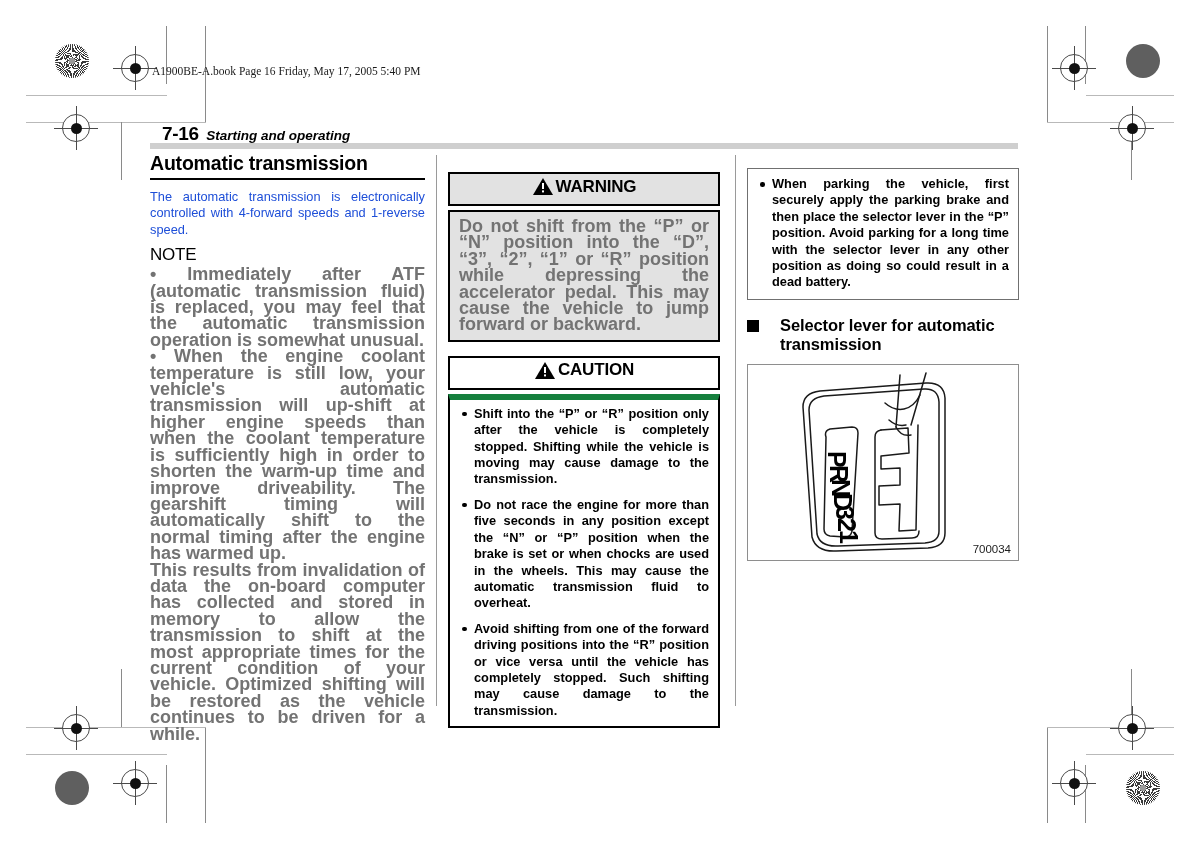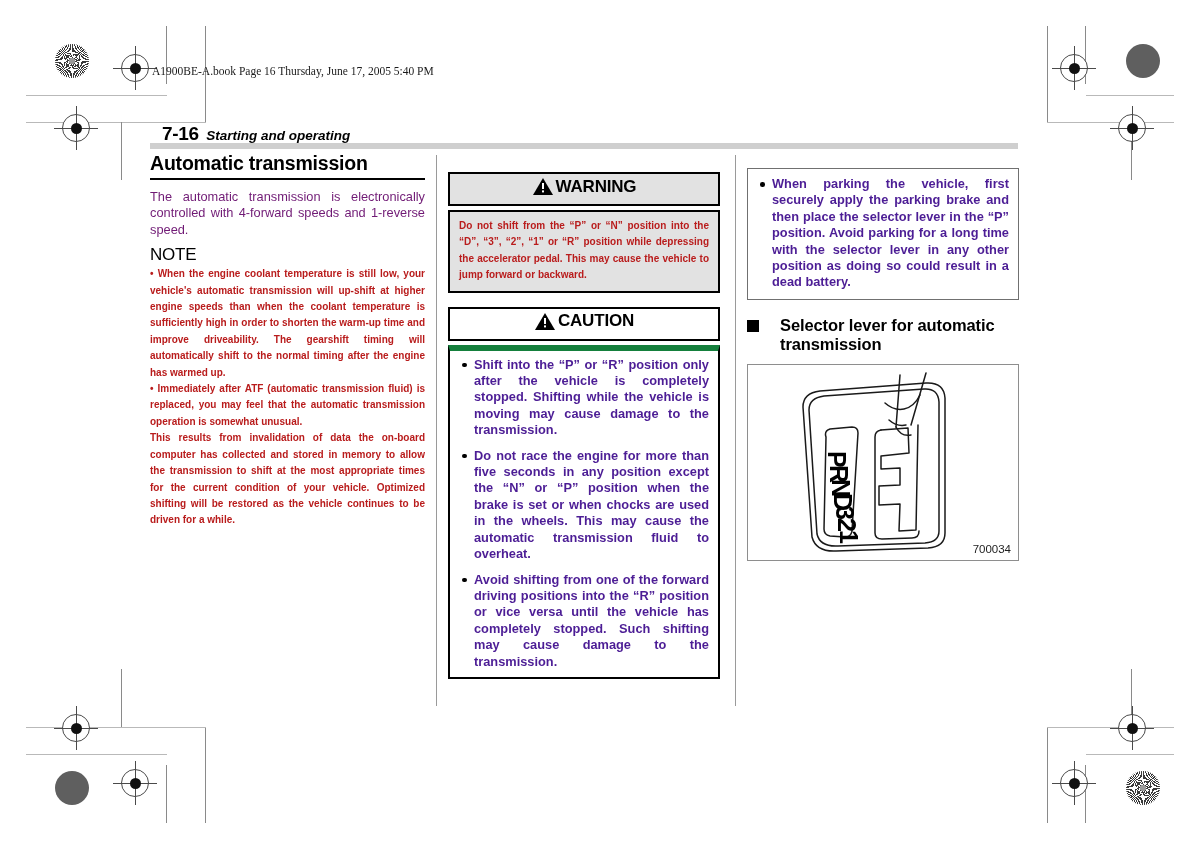--- a/index.html
+++ b/index.html
@@ -124,37 +124,37 @@
     height: 2px;
     background: #000;
     margin-top: 3px;
     margin-bottom: 9px;
   }
 
   p.body-reg {
     margin: 0;
     font-size: 12.8px;
     line-height: 16.4px;
-    color: #701a75;
+    color: #1d4ed8;
     text-align: justify;
     text-justify: inter-word;
   }
   .note-label {
     font-size: 17px;
     color: #000;
     margin-top: 7px;
     margin-bottom: 1px;
     letter-spacing: -0.2px;
   }
   p.body-bold {
     margin: 0;
-    font-size: 10px;
+    font-size: 18px;
     line-height: 16.4px;
     font-weight: bold;
-    color: #b91c1c;
+    color: #737373;
     text-align: justify;
     text-justify: inter-word;
   }
   p.body-bold.last-line-left { text-align-last: left; }
 
   
   .alert-head {
     border: 2px solid #000000;
     background: #e2e2e2;
     text-align: center;
@@ -191,21 +191,21 @@
     margin: 0;
     padding: 0;
     list-style: none;
   }
   ul.bullets > li {
     position: relative;
     padding-left: 15px;
     font-size: 12.8px;
     line-height: 16.4px;
     font-weight: bold;
-    color: #4c1d95;
+    color: #000000;
     text-align: justify;
     text-justify: inter-word;
     margin-bottom: 9px;
   }
   ul.bullets > li:last-child { margin-bottom: 0; }
   ul.bullets > li::before {
     content: "";
     position: absolute;
     left: 3px;
     top: 6px;
@@ -321,41 +321,41 @@
     <div class="crop-line v" style="left:1131px; top:669px; height:58px;"></div>
     <div class="reg-star" style="left:1126px; top:771px;"></div>
     <div class="reg-target" style="left:1060px; top:769px;">
         <span class="reg-dot"></span>
       </div>
     <div class="reg-target" style="left:1118px; top:714px;">
         <span class="reg-dot"></span>
       </div>
   </div>
 
-  <div class="book-line" style="left:152px; top:65px;">A1900BE-A.book  Page 16  Thursday, June 17, 2005  5:40 PM</div>
+  <div class="book-line" style="left:152px; top:65px;">A1900BE-A.book  Page 16  Friday, May 17, 2005  5:40 PM</div>
 
   <div class="page-head" style="left:162px; top:123px;">
     <span class="pnum">7-16</span>
     <span class="sect">Starting and operating</span>
   </div>
   <div class="head-rule" style="left:150px; top:143px; width:868px;"></div>
 
   <div class="col-div" style="left:436px; top:155px; height:551px;"></div>
   <div class="col-div" style="left:735px; top:155px; height:551px;"></div>
 
   <div class="col" style="left:150px; top:152px; width:275px;">
     <h1 class="sec-title">Automatic transmission</h1>
     <div class="title-rule"></div>
 
     <p class="body-reg">The automatic transmission is electronically controlled with 4-forward speeds and 1-reverse speed.</p>
 
     <div class="note-label">NOTE</div>
 
+    <p class="body-bold">• Immediately after ATF (automatic transmission fluid) is replaced, you may feel that the automatic transmission operation is somewhat unusual.</p>
     <p class="body-bold">• When the engine coolant temperature is still low, your vehicle's automatic transmission will up-shift at higher engine speeds than when the coolant temperature is sufficiently high in order to shorten the warm-up time and improve driveability. The gearshift timing will automatically shift to the normal timing after the engine has warmed up.</p>
-    <p class="body-bold">• Immediately after ATF (automatic transmission fluid) is replaced, you may feel that the automatic transmission operation is somewhat unusual.</p>
     <p class="body-bold last-line-left">This results from invalidation of data the on-board computer has collected and stored in memory to allow the transmission to shift at the most appropriate times for the current condition of your vehicle. Optimized shifting will be restored as the vehicle continues to be driven for a while.</p>
   </div>
 
   <div class="col" style="left:448px; top:172px; width:272px;">
 
     <div>
       <div class="alert-head">
         <span class="alert-head-inner">
           <svg class="tri-icon" width="22" height="19" viewBox="0 0 22 19">
             <polygon points="11,1 21,18 1,18" fill="#000"></polygon>

